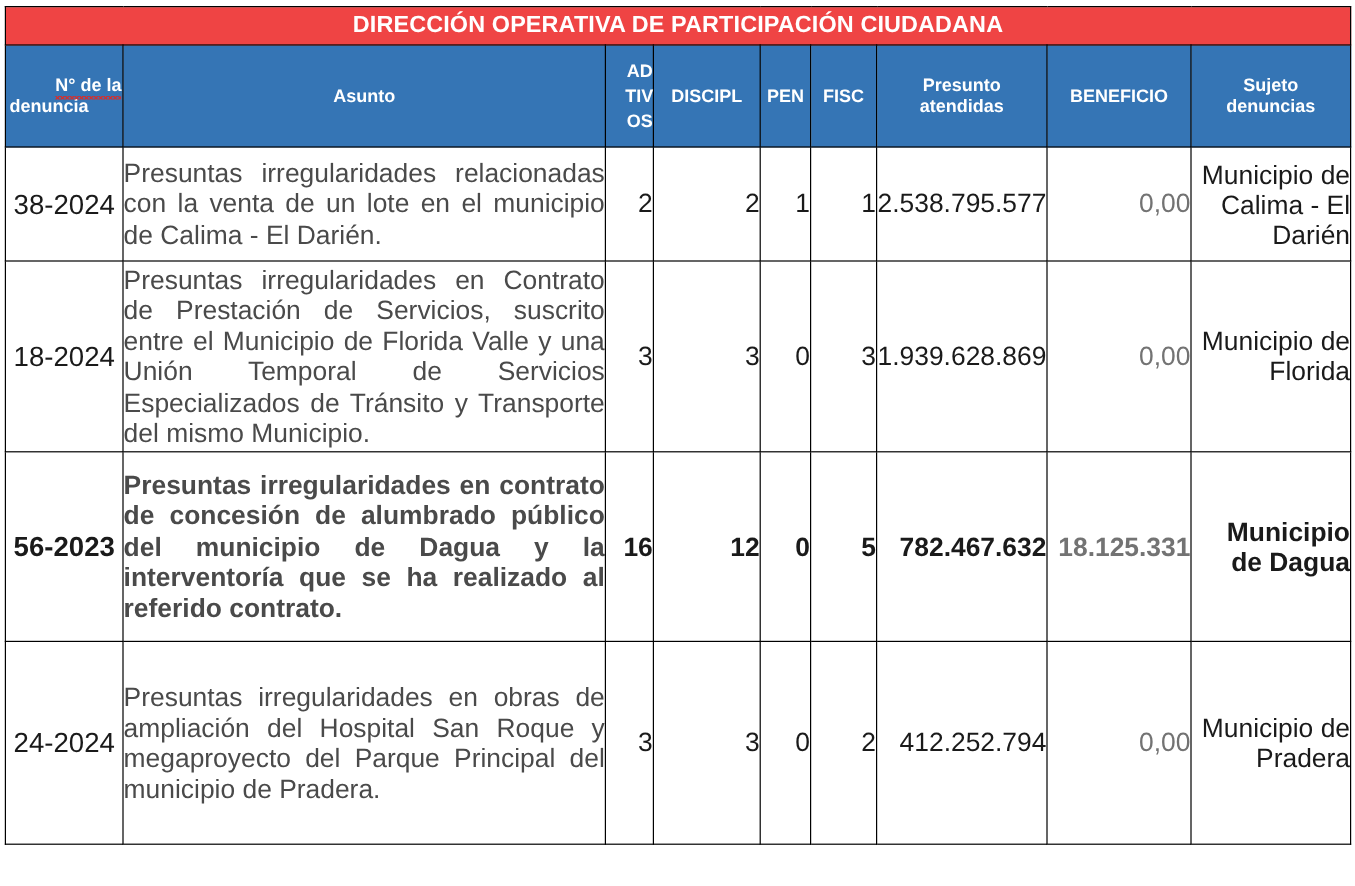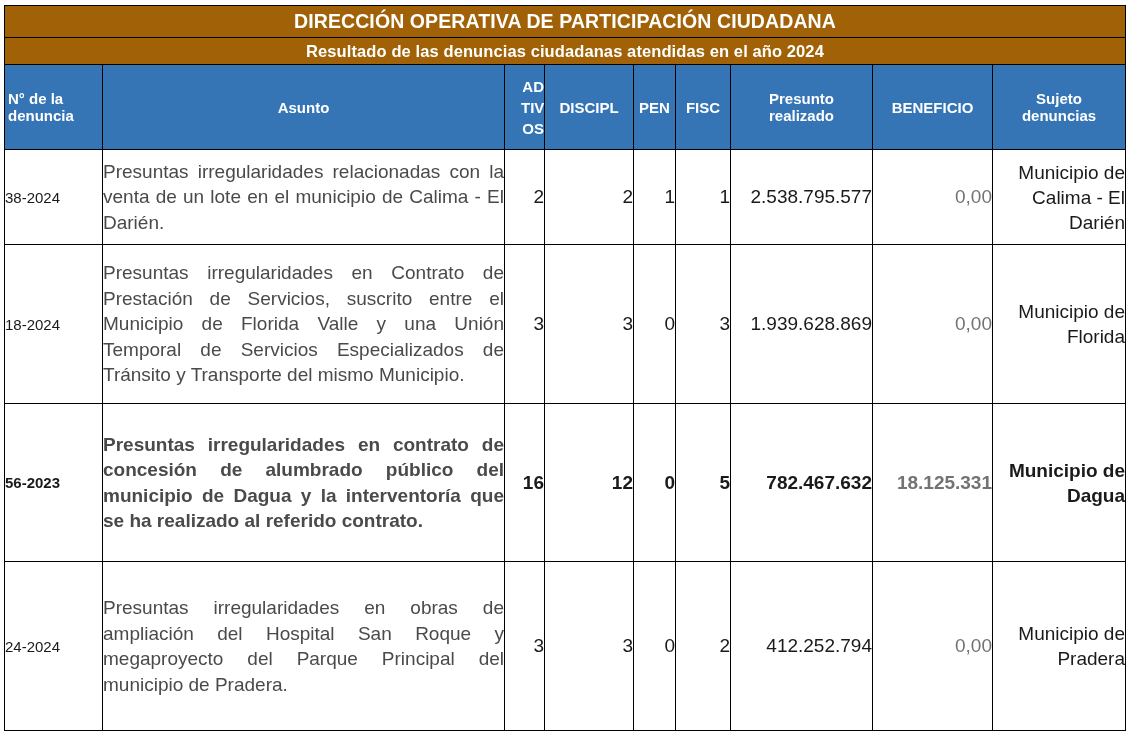--- a/index.html
+++ b/index.html
@@ -27,21 +27,21 @@
     border-collapse: collapse;
     table-layout: fixed;
   }
   table.report td {
     border: 1px solid #000000;
     padding: 0;
     vertical-align: middle;
   }
   
   .title-band {
-    background: #a16207;
+    background: #ef4444;
     color: #ffffff;
     font-weight: bold;
     text-align: center;
     letter-spacing: .1px;
   }
   .title-main {
     height: 31px;
     font-size: 19.5px;
   }
   .title-sub {
@@ -67,45 +67,46 @@
   .colhead td.hd-adtivos {
     font-size: 15px;
     text-align: right;
     padding-left: 16px;
     line-height: 21px;
     vertical-align: middle;
   }
   .squiggle {
     position: relative;
     display: inline-block;
+    margin-left: 38px;
   }
   .squiggle::after {
     content: "";
     position: absolute;
     left: 0;
     right: 0;
     bottom: -3px;
     height: 3px;
     background-image:
       linear-gradient(135deg, transparent 43%, #d03030 43%, #d03030 57%, transparent 57%),
       linear-gradient(45deg, transparent 43%, #d03030 43%, #d03030 57%, transparent 57%);
     background-size: 4px 3px;
     background-repeat: repeat-x;
   }
   
   .data td {
-    font-size: 19px;
+    font-size: 22px;
     color: #404040;
     background: #ffffff;
   }
   td.c-num {
-    text-align: left;
+    text-align: center;
     padding-left: 4px;
     color: #1a1a1a;
-    font-size: 15px;
+    font-size: 23px;
     vertical-align: middle;
   }
   td.c-asunto {
     text-align: justify;
     text-align-last: left;
     padding: 0 3px 0 5px;
     line-height: 25.5px;
     color: #4a4a4a;
     vertical-align: middle;
     hyphens: none;
@@ -156,41 +157,38 @@
       <col style="width:142px">
       <col style="width:120px">
       <col style="width:133px">
     </colgroup>
     <tbody>
 
       <tr>
         <td class="title-band title-main" colspan="9">DIRECCIÓN OPERATIVA DE PARTICIPACIÓN CIUDADANA</td>
       </tr>
 
-      <tr>
-        <td class="title-band title-sub" colspan="9">Resultado de las denuncias ciudadanas atendidas en el año 2024</td>
-      </tr>
 
       <tr class="colhead">
         <td class="hd-num">
           <span class="squiggle"><span>N° de la</span></span><br>
           <span>denuncia</span>
         </td>
         <td>Asunto</td>
         <td class="hd-adtivos">
           <span>AD</span><br>
           <span>TIV</span><br>
           <span>OS</span>
         </td>
         <td>DISCIPL</td>
         <td>PEN</td>
         <td>FISC</td>
         <td>
           <span>Presunto</span><br>
-          <span>realizado</span>
+          <span>atendidas</span>
         </td>
         <td>BENEFICIO</td>
         <td>
           <span>Sujeto</span><br>
           <span>denuncias</span>
         </td>
       </tr>
 
       <tr class="data r1">
         <td class="c-num">38-2024</td>

